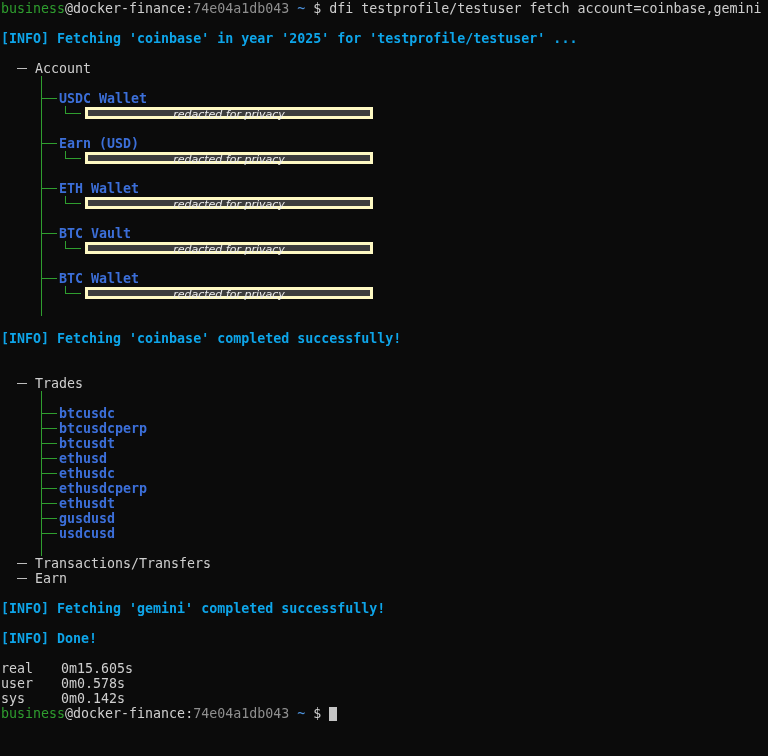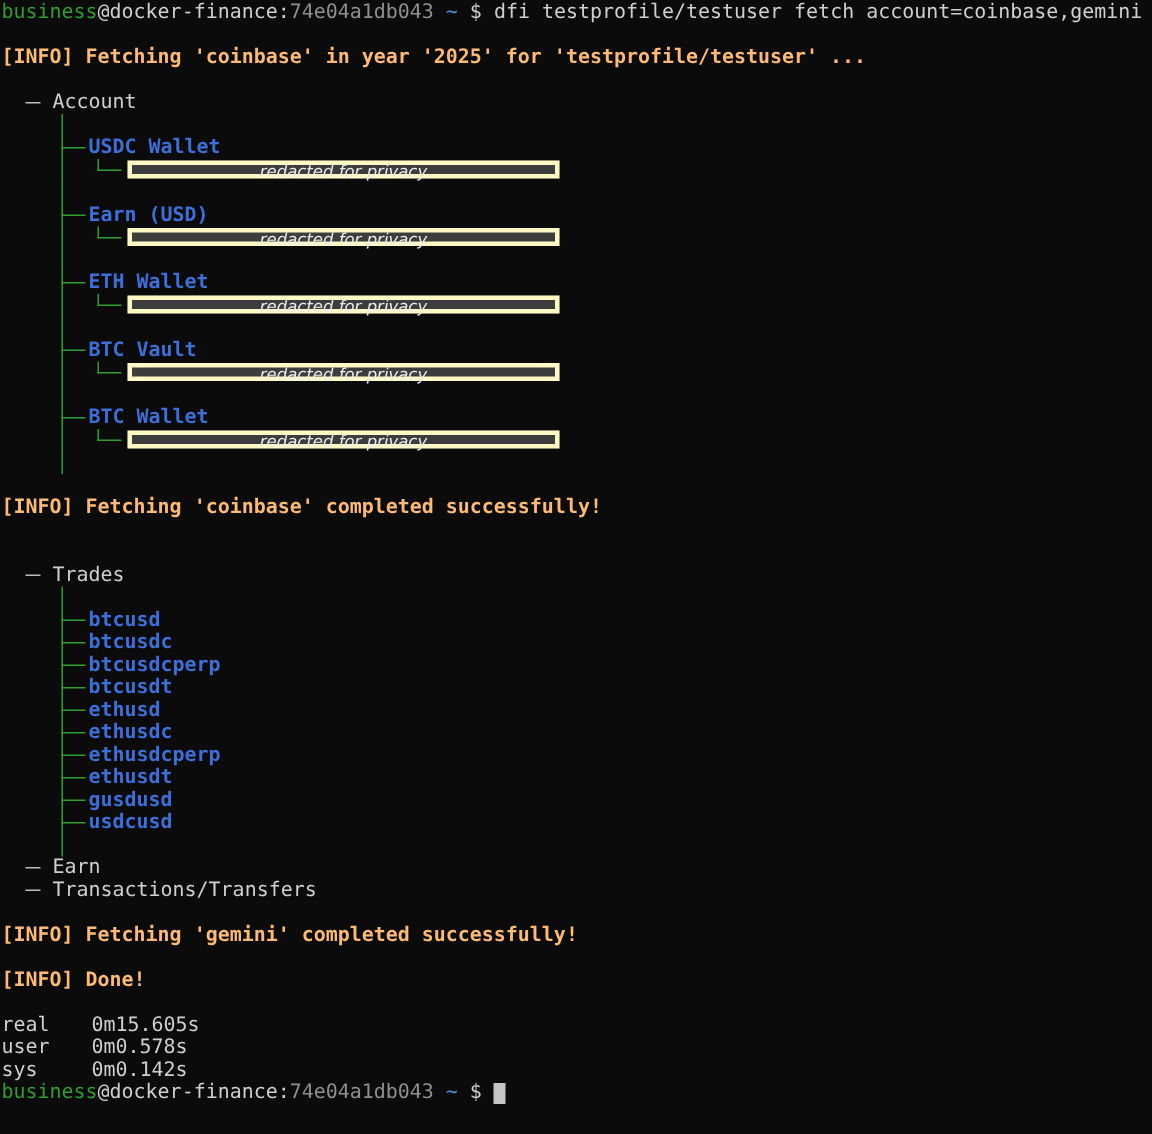--- a/index.html
+++ b/index.html
@@ -13,21 +13,21 @@
     overflow:hidden;
     padding:1px 0 0 1px;
     box-sizing:border-box;
   }
   .row { height:15px; line-height:15px; white-space:normal; font-size:0; }
   .row > span { font-size:13.3px; }
   .t { white-space:pre; vertical-align:top; display:inline-block; height:15px; }
   .fg    { color:#cfcfcf; }
   .dim   { color:#8f8f8f; }
   .green { color:#2f9e2f; }
-  .bgreen{ color:#fdba74; font-weight:bold; }
+  .bgreen{ color:#0ea5e9; font-weight:bold; }
   .blue  { color:#3c6fd9; font-weight:bold; }
   .tilde { color:#4d93de; }
 
   
   .tb { display:inline-block; position:relative; height:15px; vertical-align:top; }
   .tb-dash { width:10px; margin-left:16px; }
   .tb-dash::after { content:""; position:absolute; left:0; right:0; top:7px; height:1px; background:#bdbdbd; }
   .tb-vert { width:8px; margin-left:36px; }
   .tb-vert::before { content:""; position:absolute; left:4px; top:0; bottom:0; width:1px; background:#2f9e2f; }
   .tb-tee { width:20px; margin-left:36px; }
@@ -94,35 +94,34 @@
   <div class="row"><span class="t bgreen">[INFO] Fetching 'coinbase' completed successfully!</span></div>
 
   <div class="row"></div>
 
 
   <div class="row"></div>
 
   <div class="row"><span class="tb tb-dash"></span><span class="lbl-gap"></span><span class="t fg">Trades</span></div>
   <div class="row"><span class="tb tb-vert"></span></div>
 
-  <div class="row"><span class="tb tb-tee"></span><span class="lbl-gap2"></span><span class="t blue">btcusd</span></div>
   <div class="row"><span class="tb tb-tee"></span><span class="lbl-gap2"></span><span class="t blue">btcusdc</span></div>
   <div class="row"><span class="tb tb-tee"></span><span class="lbl-gap2"></span><span class="t blue">btcusdcperp</span></div>
   <div class="row"><span class="tb tb-tee"></span><span class="lbl-gap2"></span><span class="t blue">btcusdt</span></div>
   <div class="row"><span class="tb tb-tee"></span><span class="lbl-gap2"></span><span class="t blue">ethusd</span></div>
   <div class="row"><span class="tb tb-tee"></span><span class="lbl-gap2"></span><span class="t blue">ethusdc</span></div>
   <div class="row"><span class="tb tb-tee"></span><span class="lbl-gap2"></span><span class="t blue">ethusdcperp</span></div>
   <div class="row"><span class="tb tb-tee"></span><span class="lbl-gap2"></span><span class="t blue">ethusdt</span></div>
   <div class="row"><span class="tb tb-tee"></span><span class="lbl-gap2"></span><span class="t blue">gusdusd</span></div>
   <div class="row"><span class="tb tb-tee"></span><span class="lbl-gap2"></span><span class="t blue">usdcusd</span></div>
 
   <div class="row"><span class="tb tb-vert"></span></div>
 
+  <div class="row"><span class="tb tb-dash"></span><span class="lbl-gap"></span><span class="t fg">Transactions/Transfers</span></div>
   <div class="row"><span class="tb tb-dash"></span><span class="lbl-gap"></span><span class="t fg">Earn</span></div>
-  <div class="row"><span class="tb tb-dash"></span><span class="lbl-gap"></span><span class="t fg">Transactions/Transfers</span></div>
 
   <div class="row"></div>
 
   <div class="row"><span class="t bgreen">[INFO] Fetching 'gemini' completed successfully!</span></div>
 
   <div class="row"></div>
 
   <div class="row"><span class="t bgreen">[INFO] Done!</span></div>
 
   <div class="row"></div>

